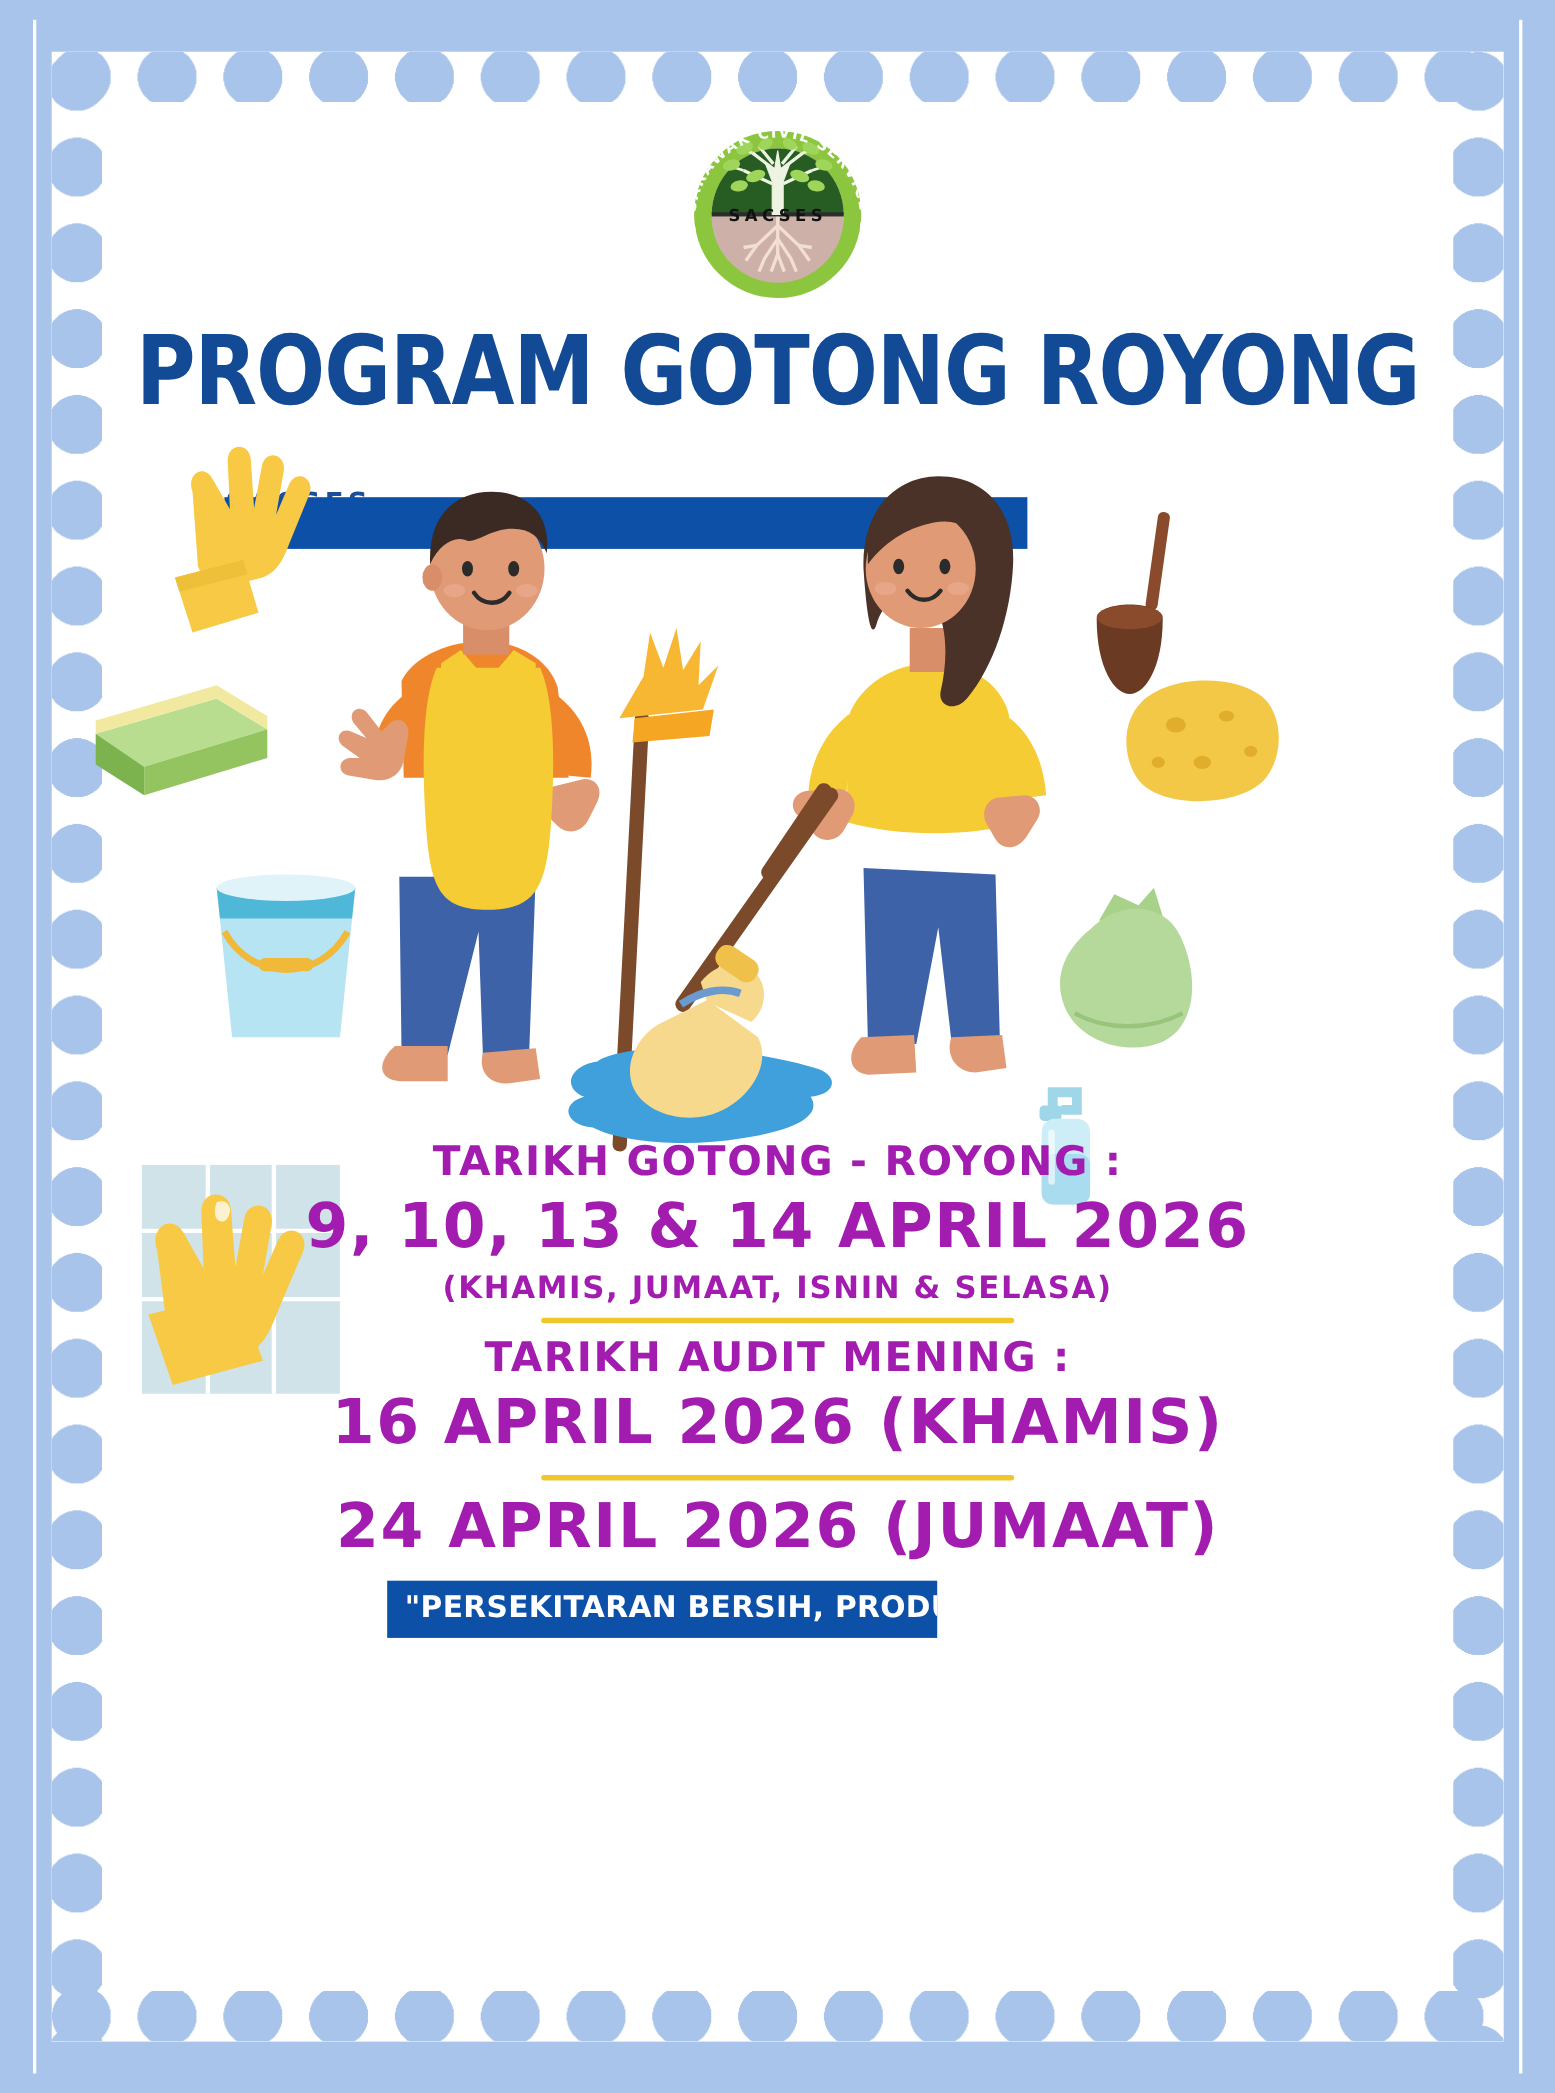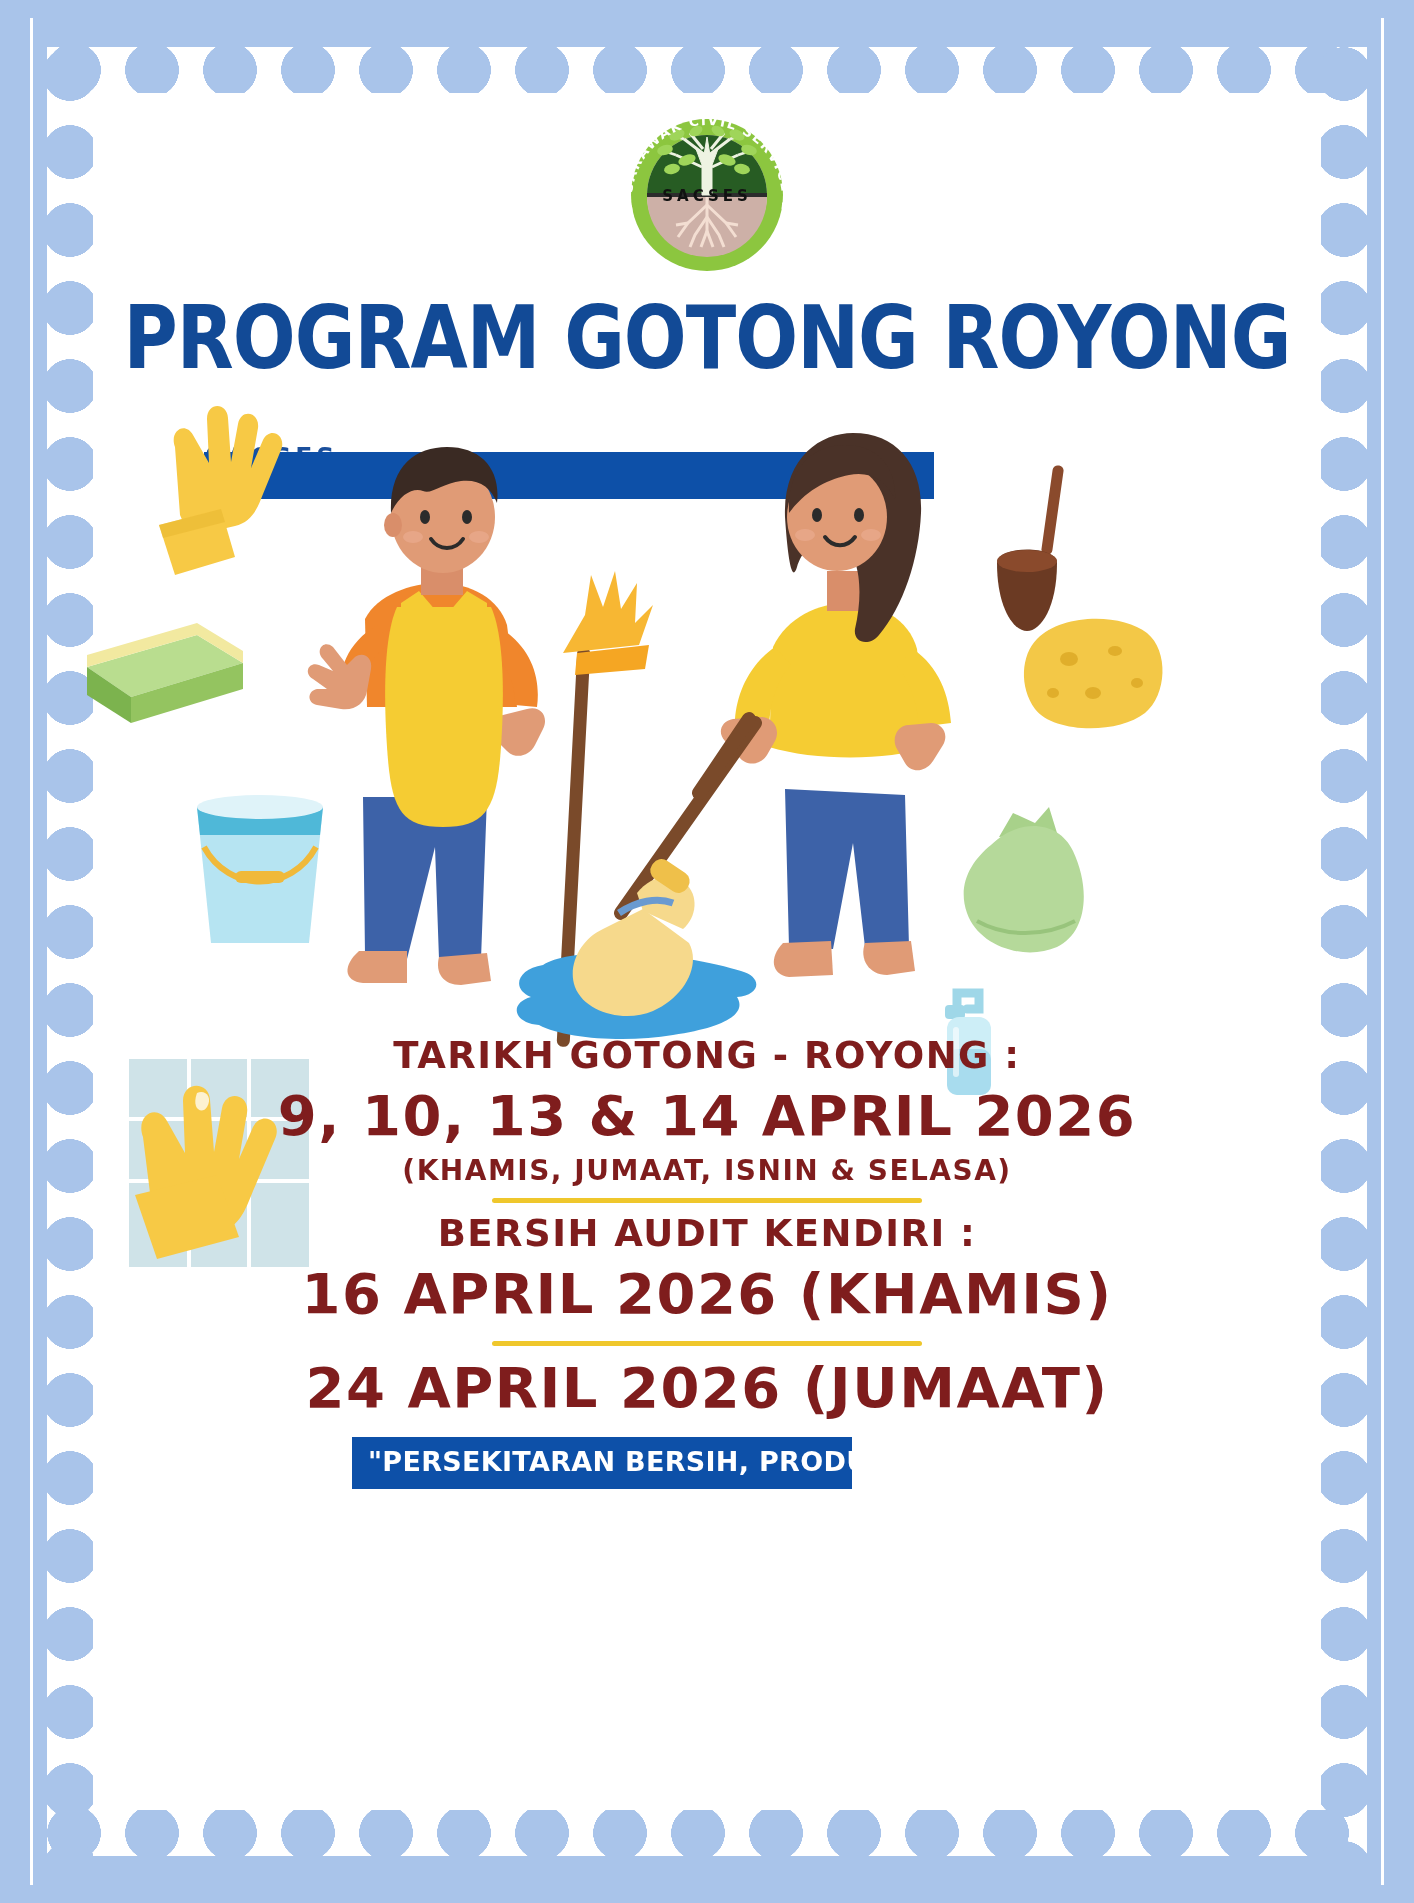--- a/index.html
+++ b/index.html
@@ -103,21 +103,21 @@
 
   
   .dates{
     position:absolute;left:0;right:0;top:985px;
     text-align:center;
     color:#1b4f9c;
   }
   .d-line{
     font-family:"DejaVu Sans", sans-serif;
     font-weight:bold;
-    color:#7f1d1d;
+    color:#a21caf;
     letter-spacing:1.5px;
     line-height:1.30;
     white-space:nowrap;
   }
   .d-head{font-size:37px;}
   .d-big{font-size:56px;}
   .d-paren{font-size:28px;}
   .divider{
     width:430px;height:5px;background:#efc72c;
     margin:9px auto 7px auto;border-radius:3px;
@@ -363,21 +363,21 @@
       </g>
     </svg>
 
     <div class="dates">
       <div class="d-line d-head">TARIKH GOTONG - ROYONG :</div>
       <div class="d-line d-big">9, 10, 13 &amp; 14 APRIL 2026</div>
       <div class="d-line d-paren">(KHAMIS, JUMAAT, ISNIN &amp; SELASA)</div>
 
       <div class="divider"></div>
 
-      <div class="d-line d-head">BERSIH AUDIT KENDIRI :</div>
+      <div class="d-line d-head">TARIKH AUDIT MENING :</div>
       <div class="d-line d-big">16 APRIL 2026 (KHAMIS)</div>
 
       <div class="divider d2"></div>
 
       <div class="d-line d-big">24 APRIL 2026 (JUMAAT)</div>
     </div>
 
     <div class="footer-banner">
       <div class="footer-text">"PERSEKITARAN BERSIH, PRODUKTIVITI MENING</div>
     </div>

